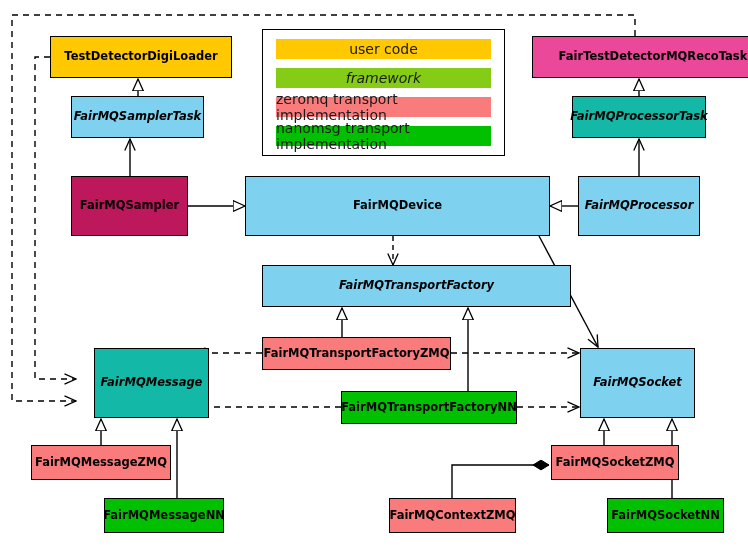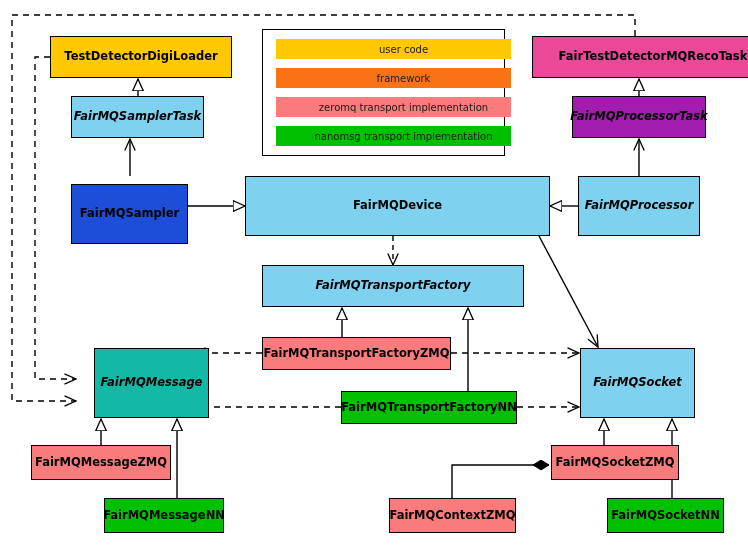--- a/index.html
+++ b/index.html
@@ -8,21 +8,21 @@
   #diagram{position:relative;width:748px;height:549px;}
   svg{position:absolute;left:0;top:0;width:748px;height:549px;}
   .node{position:absolute;box-sizing:border-box;border:1.5px solid #000;
         display:flex;align-items:center;justify-content:center;
         text-align:center;font-size:11.5px;font-weight:bold;color:#000;
         line-height:1.15;padding:2px 4px;}
   .abstract{font-style:italic;}
   .legendbox{position:absolute;box-sizing:border-box;border:1.5px solid #000;
              background:#fff;}
   .legrow{position:absolute;display:flex;align-items:center;
-          justify-content:center;font-size:10px;font-weight:normal;color:#1a1a1a;padding-left:20px;}
+          justify-content:center;font-size:14px;font-weight:normal;color:#1a1a1a;}
 </style>
 </head>
 <body>
 
 <div id="diagram">
 
   <svg viewBox="0 0 748 549">
     <defs>
       <marker id="hollowtri" markerWidth="14" markerHeight="12" refX="12" refY="6" orient="auto" markerUnits="userSpaceOnUse">
         <path d="M12,6 L0,0.6 L0,11.4 Z" fill="#fff" stroke="#000" stroke-width="1.3"></path>
@@ -77,31 +77,31 @@
 
       <path d="M672,498 L672,419" marker-end="url(#hollowtri)"></path>
 
       <path d="M452,498 L452,465 L549,465" marker-end="url(#blackdiamond)"></path>
     </g>
   </svg>
 
   <div class="legendbox" style="left:262px;top:29px;width:243px;height:127px;"></div>
 
 <div class="legrow" style="left: 276px; top: 39px; width: 215px; height: 20px; background: rgb(255, 200, 0);">user code</div>
-    <div class="legrow" style="left: 276px; top: 68px; width: 215px; height: 20px; background: #f97316;">framework</div>
+    <div class="legrow" style="left: 276px; top: 68px; width: 215px; height: 20px; background: #84cc16; font-style: italic;">framework</div>
     <div class="legrow" style="left: 276px; top: 97px; width: 215px; height: 20px; background: rgb(250, 123, 123);">zeromq transport implementation</div>
     <div class="legrow" style="left: 276px; top: 126px; width: 215px; height: 20px; background: rgb(0, 192, 0);">nanomsg transport implementation</div>
     <div class="node" style="left: 50px; top: 36px; width: 182px; height: 42px; background: rgb(255, 200, 0);">TestDetectorDigiLoader</div>
     <div class="node abstract" style="left: 71px; top: 96px; width: 133px; height: 42px; background: rgb(127, 209, 240);">FairMQSamplerTask</div>
-    <div class="node" style="left: 71px; top: 176px; width: 117px; height: 60px; background: #1d4ed8; margin-top: 8px;">FairMQSampler</div>
+    <div class="node" style="left: 71px; top: 176px; width: 117px; height: 60px; background: #be185d;">FairMQSampler</div>
     <div class="node" style="left: 245px; top: 176px; width: 305px; height: 60px; background: rgb(127, 209, 240);">FairMQDevice</div>
     <div class="node" style="left: 578px; top: 176px; width: 122px; height: 60px; background: rgb(127, 209, 240); font-style: italic;">FairMQProcessor</div>
-    <div class="node abstract" style="left: 572px; top: 96px; width: 134px; height: 42px; background: #a21caf;">FairMQProcessorTask</div>
+    <div class="node abstract" style="left: 572px; top: 96px; width: 134px; height: 42px; background: #14b8a6;">FairMQProcessorTask</div>
     <div class="node" style="left: 532px; top: 36px; width: 242px; height: 42px; background: #ec4899;">FairTestDetectorMQRecoTask</div>
-    <div class="node abstract" style="left: 262px; top: 265px; width: 262px; height: 42px; background: rgb(127, 209, 240);">FairMQTransportFactory</div>
+    <div class="node abstract" style="left: 262px; top: 265px; width: 309px; height: 42px; background: rgb(127, 209, 240);">FairMQTransportFactory</div>
     <div class="node" style="left: 262px; top: 337px; width: 189px; height: 33px; background: rgb(250, 123, 123);">FairMQTransportFactoryZMQ</div>
     <div class="node" style="left: 341px; top: 391px; width: 176px; height: 33px; background: rgb(0, 192, 0);">FairMQTransportFactoryNN</div>
     <div class="node abstract" style="left: 94px; top: 348px; width: 115px; height: 70px; background: #14b8a6;">FairMQMessage</div>
     <div class="node abstract" style="left: 580px; top: 348px; width: 115px; height: 70px; background: rgb(127, 209, 240);">FairMQSocket</div>
     <div class="node" style="left: 104px; top: 498px; width: 120px; height: 35px; background: rgb(0, 192, 0);">FairMQMessageNN</div>
     <div class="node" style="left: 31px; top: 445px; width: 140px; height: 35px; background: rgb(250, 123, 123);">FairMQMessageZMQ</div>
     <div class="node" style="left: 551px; top: 445px; width: 128px; height: 35px; background: rgb(250, 123, 123);">FairMQSocketZMQ</div>
     <div class="node" style="left: 607px; top: 498px; width: 117px; height: 35px; background: rgb(0, 192, 0);">FairMQSocketNN</div>
     <div class="node" style="left: 389px; top: 498px; width: 127px; height: 35px; background: rgb(250, 123, 123);">FairMQContextZMQ</div>
   </div>

